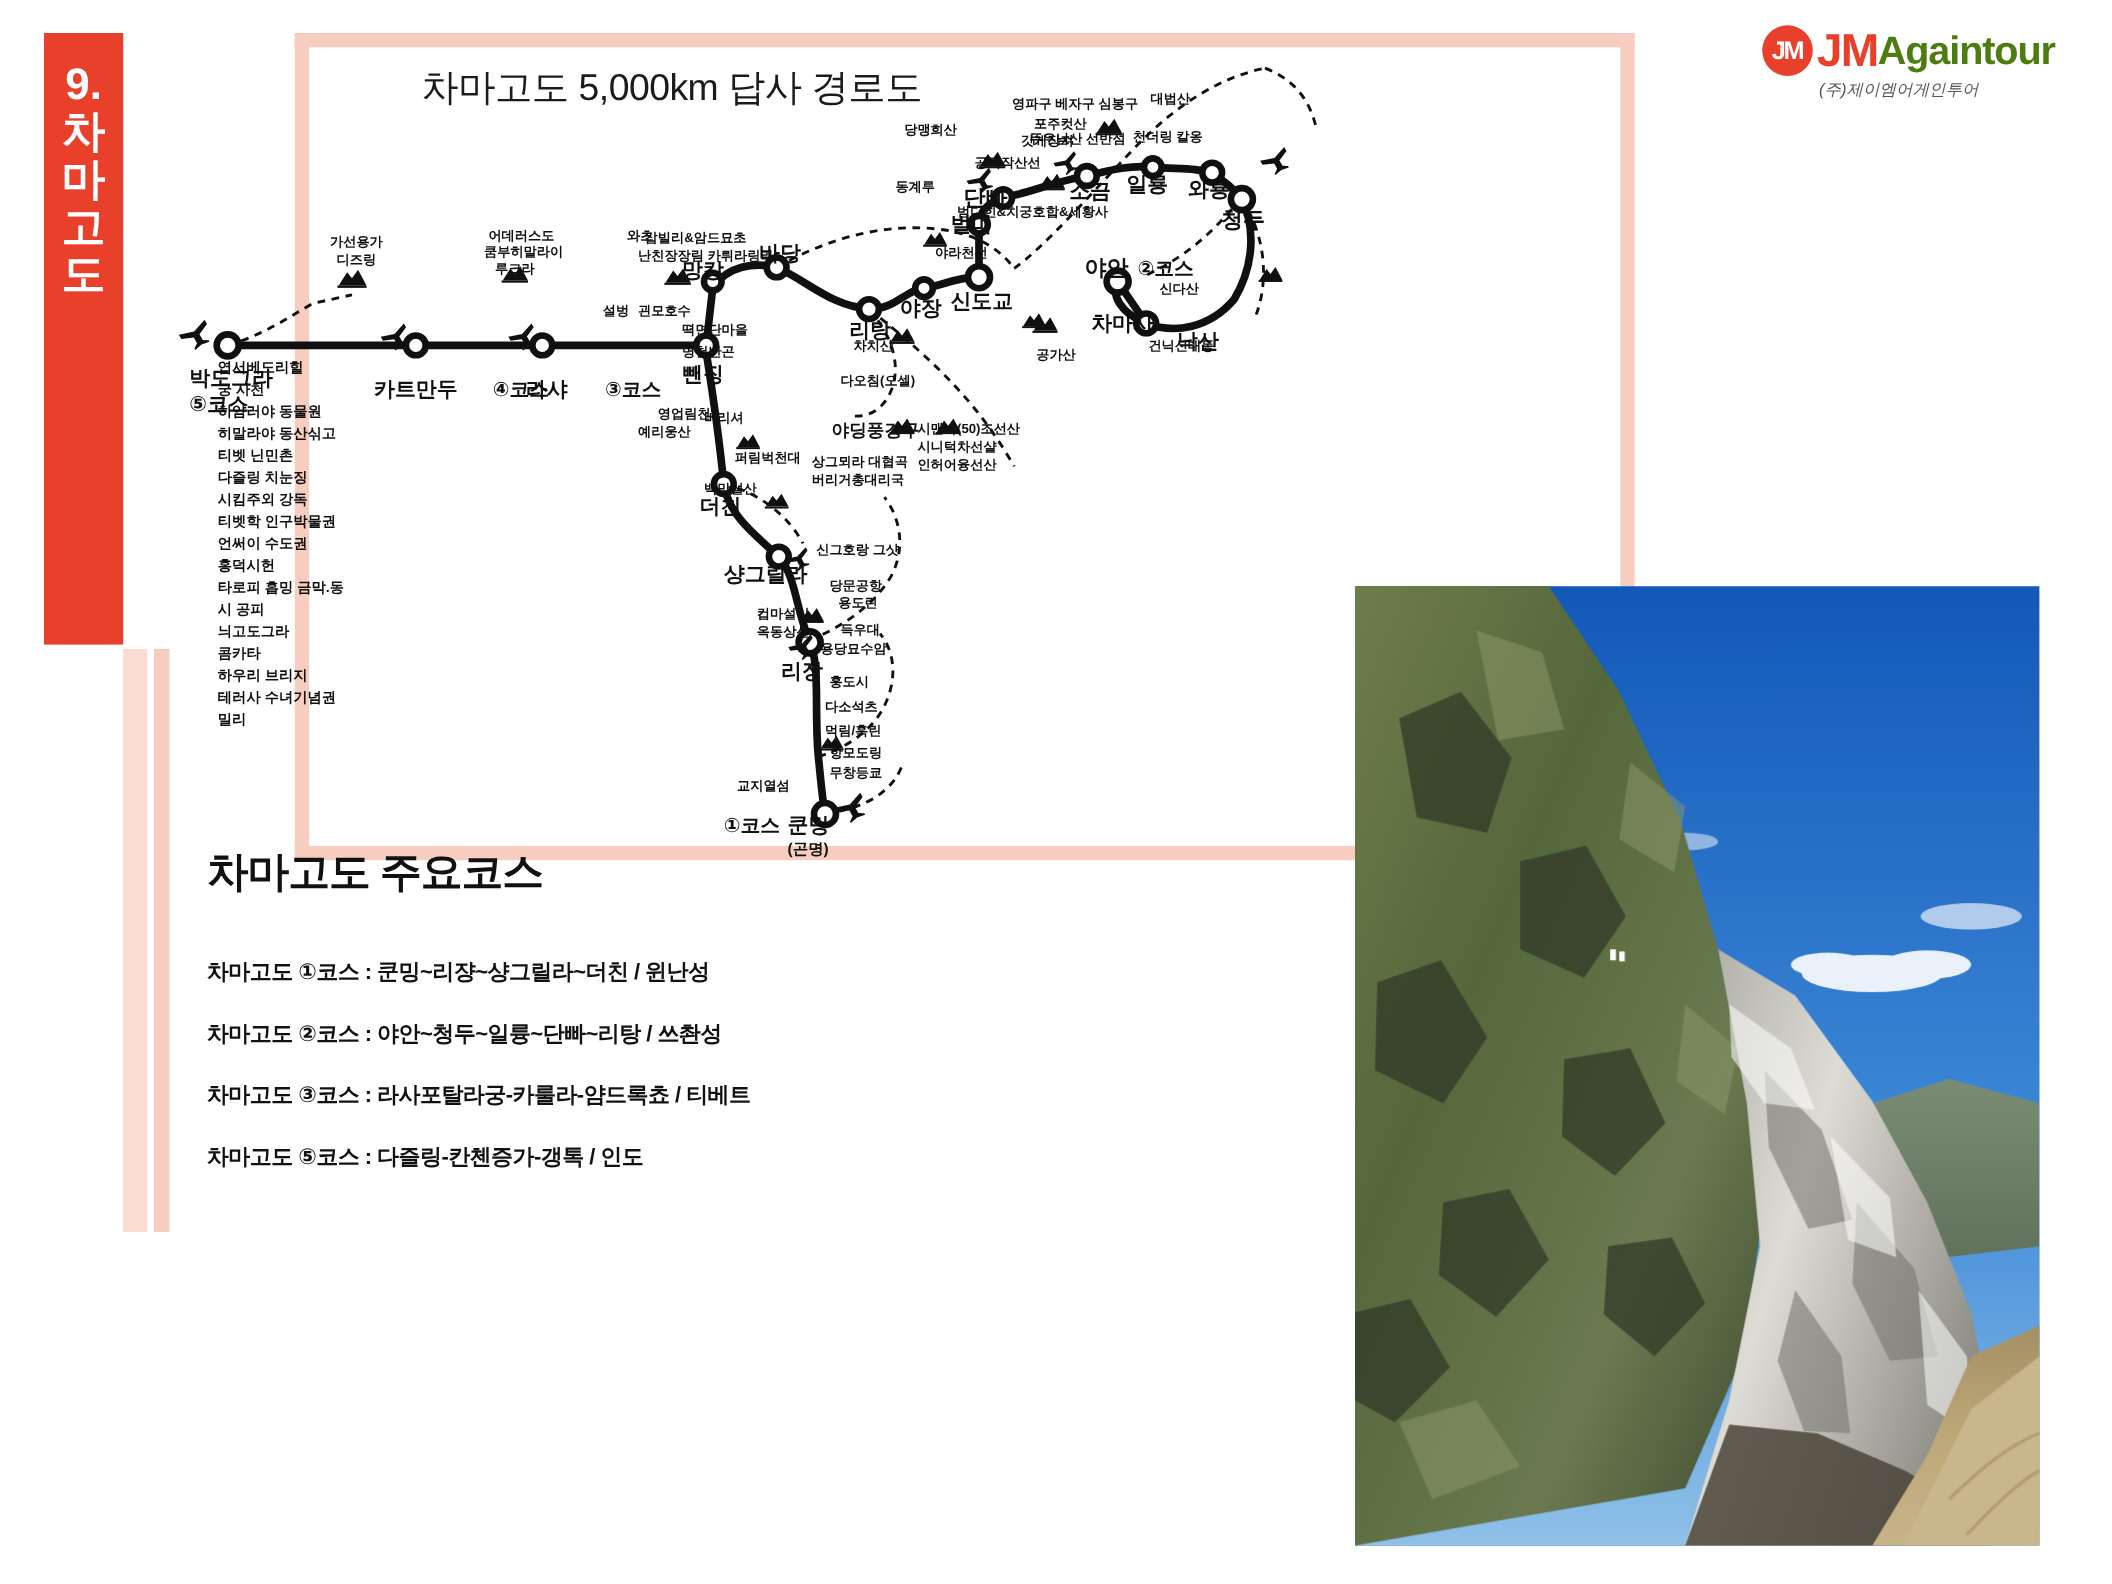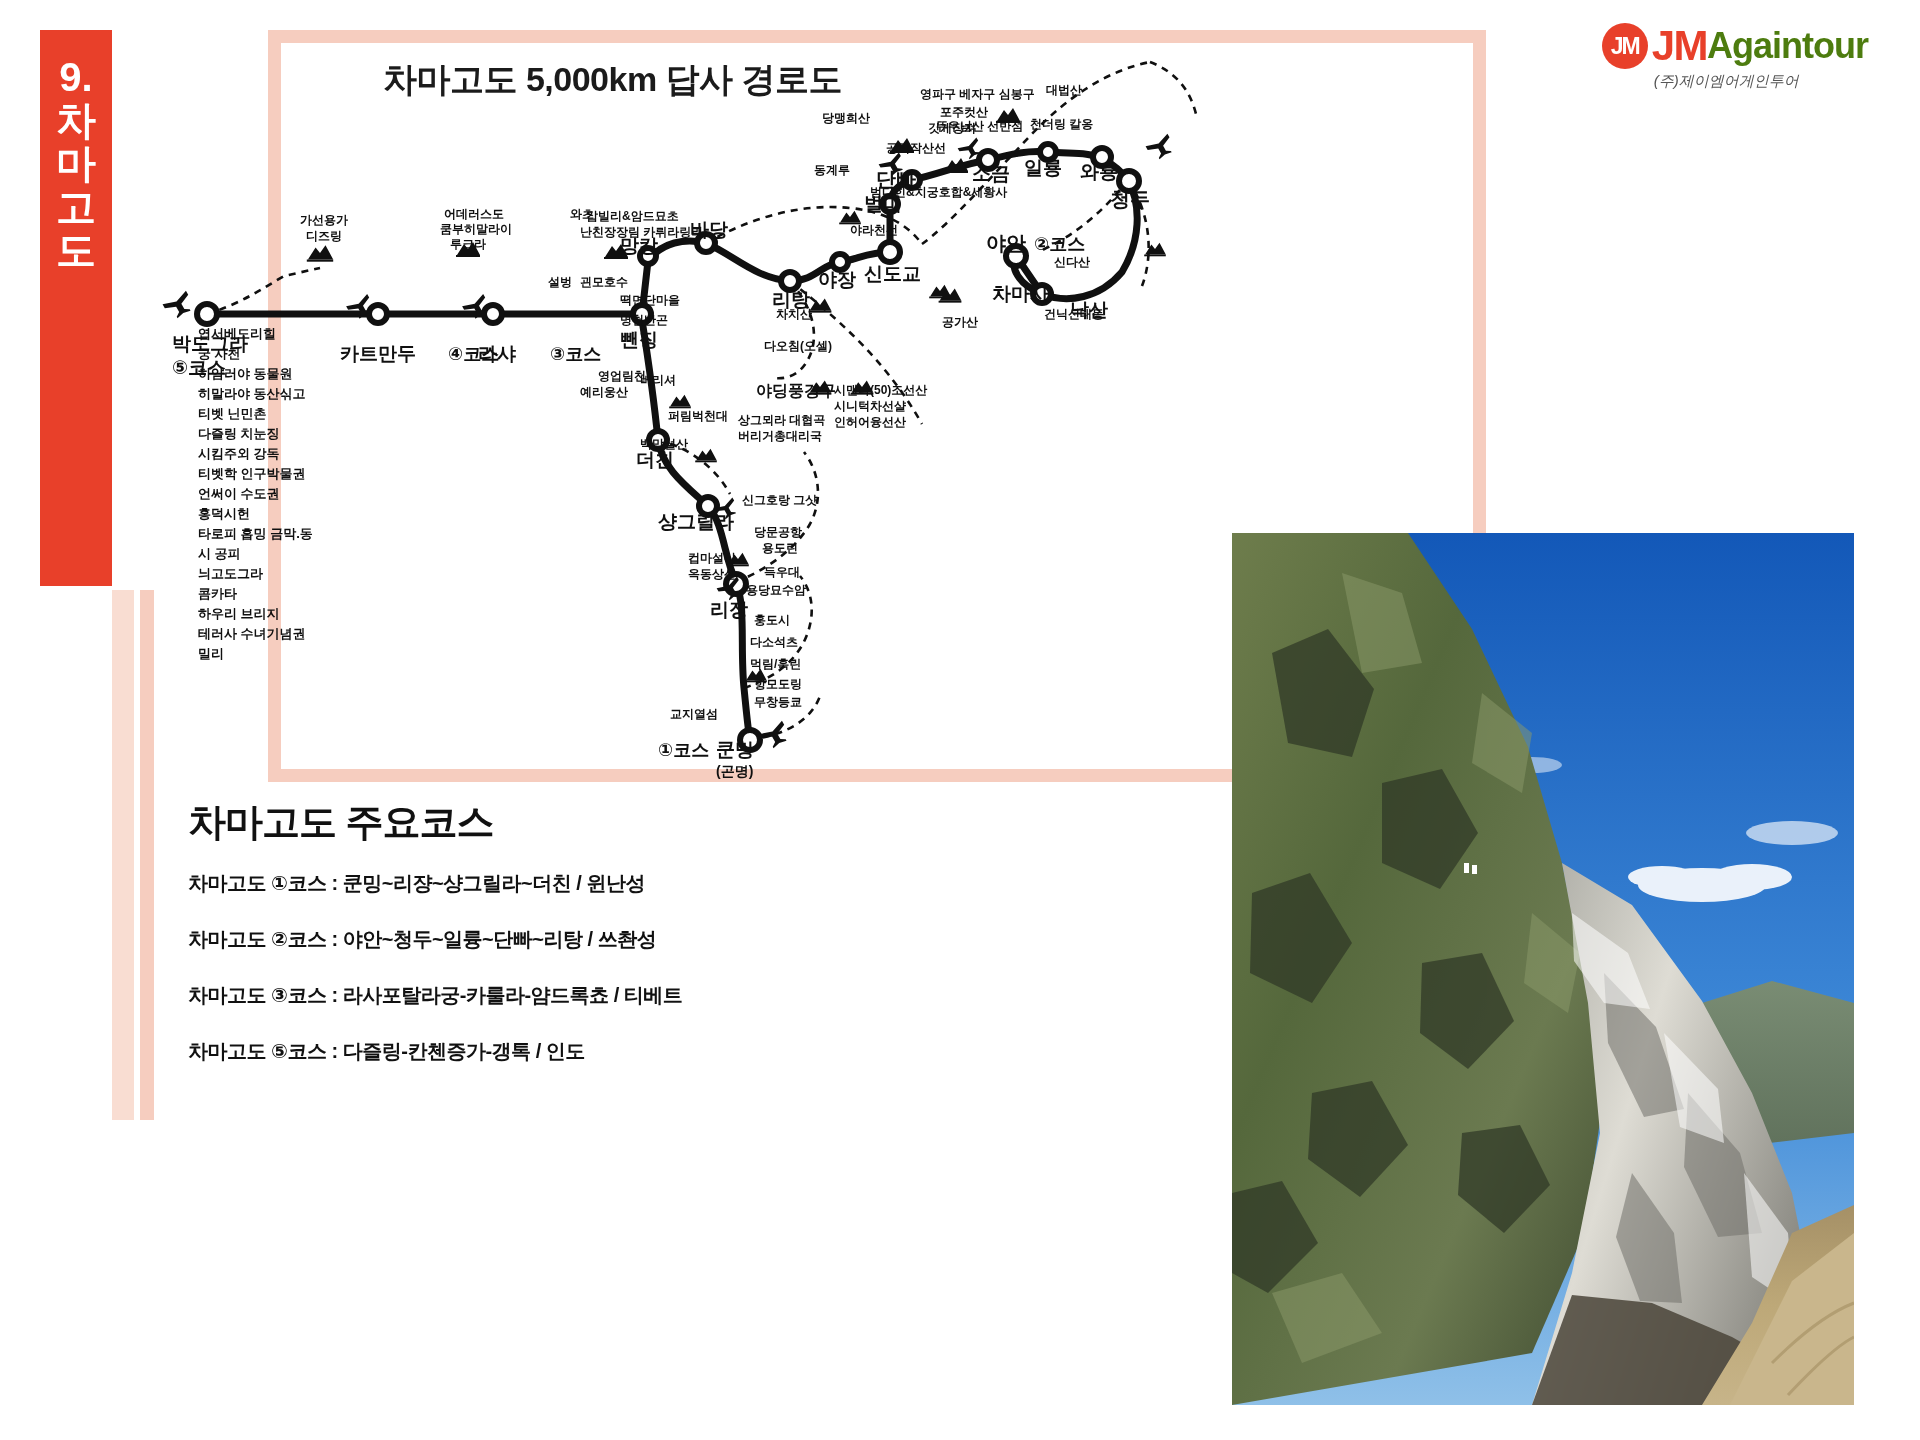--- a/index.html
+++ b/index.html
@@ -40,21 +40,21 @@
     position:absolute;left:268px;top:769px;width:1218px;height:13px;
     background:#f6cdbf;
   }
   .frame-right{
     position:absolute;left:1473px;top:30px;width:13px;height:752px;
     background:#f6cdbf;
   }
   
   .map-title{
     position:absolute;left:383px;top:57px;
-    font-size:34px;font-weight:bold;color:#1b1b1b;letter-spacing:-.5px;
+    font-size:34px;font-weight:normal;color:#1b1b1b;letter-spacing:-.5px;
   }
   
   .map-wrap{
     position:absolute;left:150px;top:28px;width:1160px;height:760px;
   }
   .map-wrap svg{display:block;width:100%;height:100%;}
   
   .logo{
     position:absolute;right:52px;top:22px;
     display:flex;flex-direction:column;align-items:flex-start;
@@ -64,21 +64,21 @@
     width:46px;height:46px;border-radius:50%;background:#e8402a;
     color:#fff;font-weight:bold;font-size:23px;
     display:flex;align-items:center;justify-content:center;
     letter-spacing:-2px;margin-right:4px;
   }
   .logo-jm{color:#e8402a;font-size:42px;font-weight:bold;letter-spacing:-1.5px;}
   .logo-again{color:#4d7c0f;font-size:36px;font-weight:bold;letter-spacing:-1px;}
   .logo-sub{color:#555;font-size:15px;margin-left:52px;margin-top:2px;font-style:italic;}
   
   .courses-title{
-    position:absolute;left:188px;top:797px;
+    position:absolute;left:188px;top:767px;
     font-size:38px;font-weight:bold;color:#111;letter-spacing:-1px;
   }
   .course-list{
     position:absolute;left:188px;top:870px;width:880px;
   }
   .course-line{
     font-size:20px;font-weight:bold;color:#111;
     margin-bottom:29px;letter-spacing:-.5px;white-space:nowrap;
   }
   

